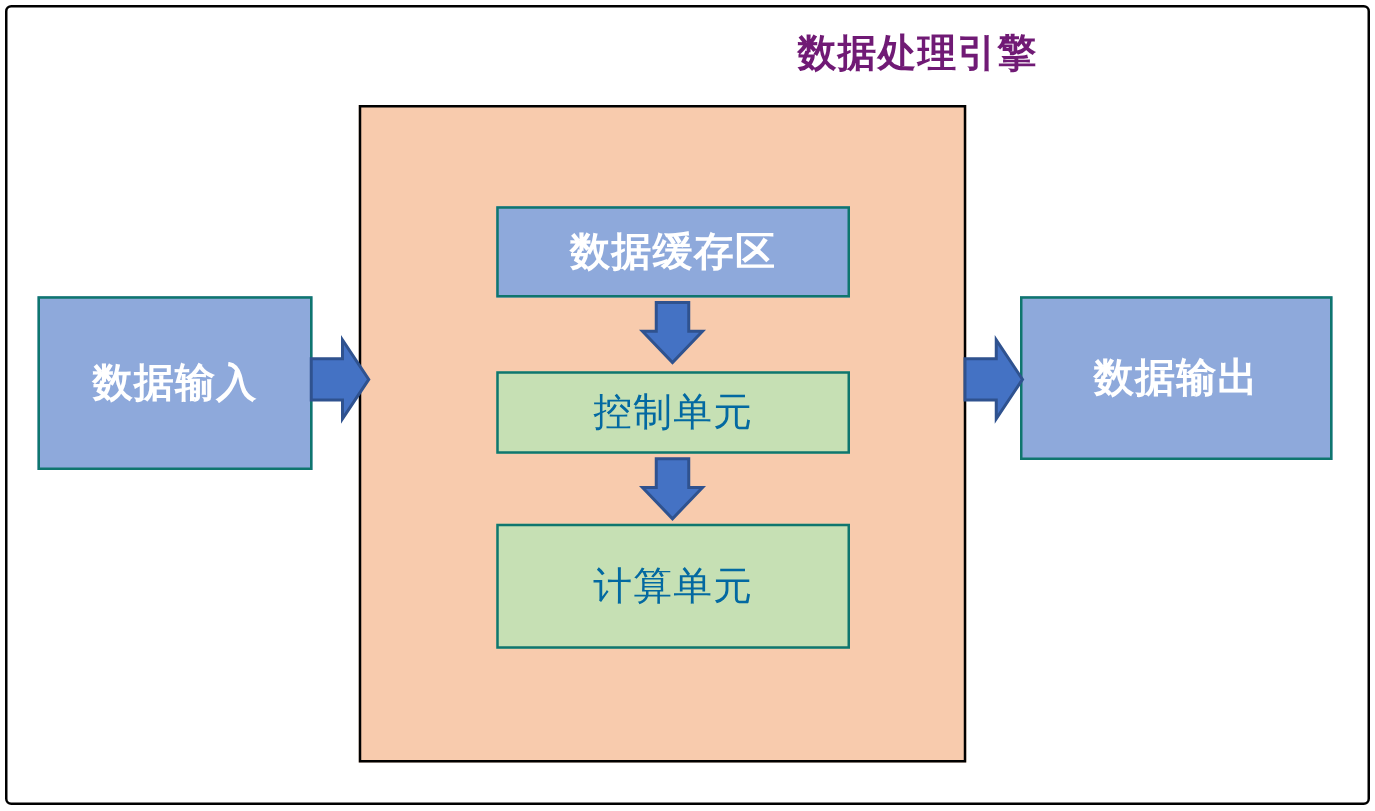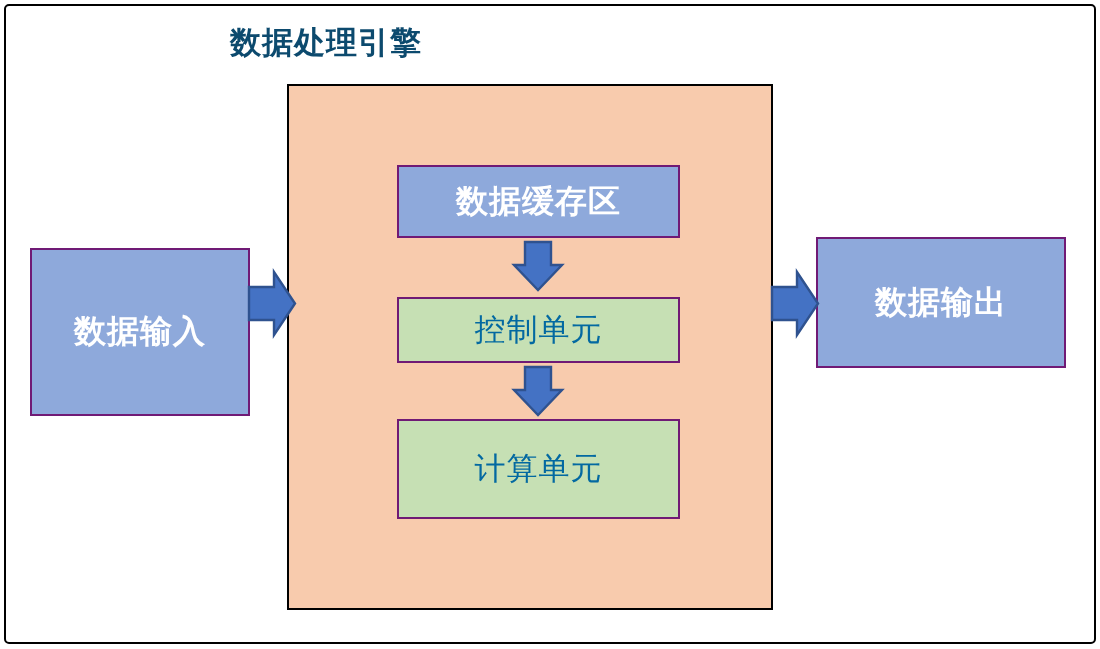--- a/index.html
+++ b/index.html
@@ -14,29 +14,29 @@
     left: 4px; top: 4px;
     width: 1092px; height: 640px;
     border: 2px solid #000000;
     border-radius: 5px;
     background: #ffffff;
   }
   .diagram-title {
     position: absolute;
     left: 230px; top: 22px;
     width: 600px;
-    text-align: left;
+    text-align: right;
     font-size: 31px;
     font-weight: 700;
-    color: #0c4a6e;
+    color: #701a75;
     letter-spacing: 1px;
   }
   .node {
     position: absolute;
-    border: 2px solid #701a75;
+    border: 2px solid #0f766e;
     display: flex;
     align-items: center;
     justify-content: center;
     letter-spacing: 1px;
   }
   .node.blue {
     background: #8EA9DB;
     color: #ffffff;
     font-weight: 700;
     font-size: 32px;
@@ -47,21 +47,21 @@
     font-weight: 400;
     font-size: 31px;
   }
   .engine-container {
     position: absolute;
     left: 287px; top: 84px;
     width: 486px; height: 526px;
     background: #F8CBAD;
     border: 2px solid #000000;
   }
-  .node-input  { left: 30px;  top: 248px; width: 220px; height: 168px; text-align: right; }
+  .node-input  { left: 30px;  top: 237px; width: 220px; height: 139px; text-align: right; }
   .node-output { left: 816px; top: 237px; width: 250px; height: 131px; }
   .node-buffer  { left: 397px; top: 165px; width: 283px; height: 73px; }
   .node-control { left: 397px; top: 297px; width: 283px; height: 66px; }
   .node-compute { left: 397px; top: 419px; width: 283px; height: 100px; }
   .arrow { position: absolute; overflow: visible; }
   .arrow-in   { left: 248px; top: 270px; }
   .arrow-out  { left: 771px; top: 270px; }
   .arrow-d1   { left: 512px; top: 241px; }
   .arrow-d2   { left: 512px; top: 366px; }
 </style>

